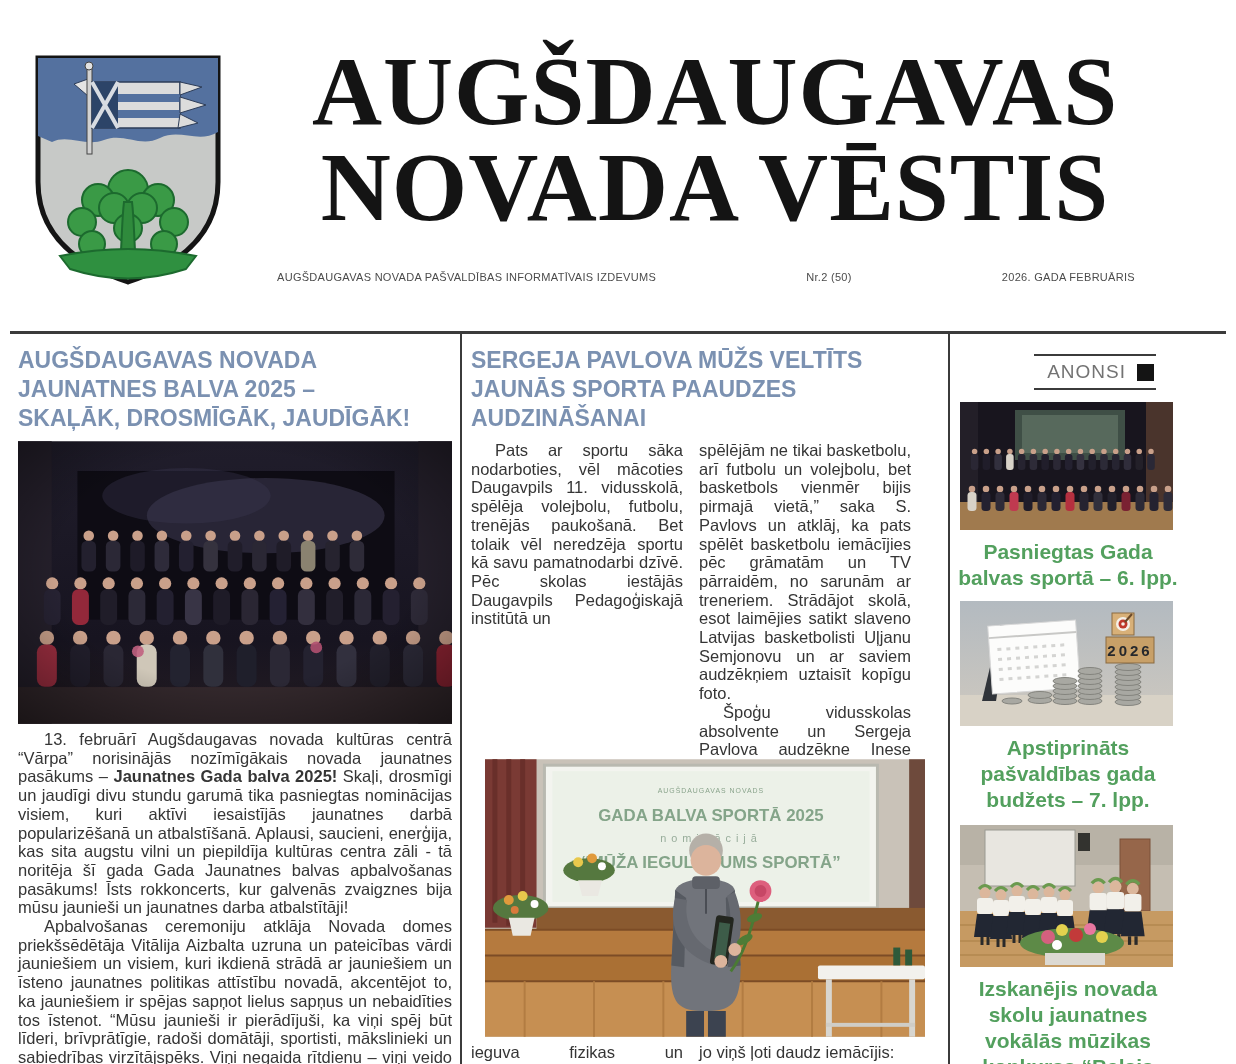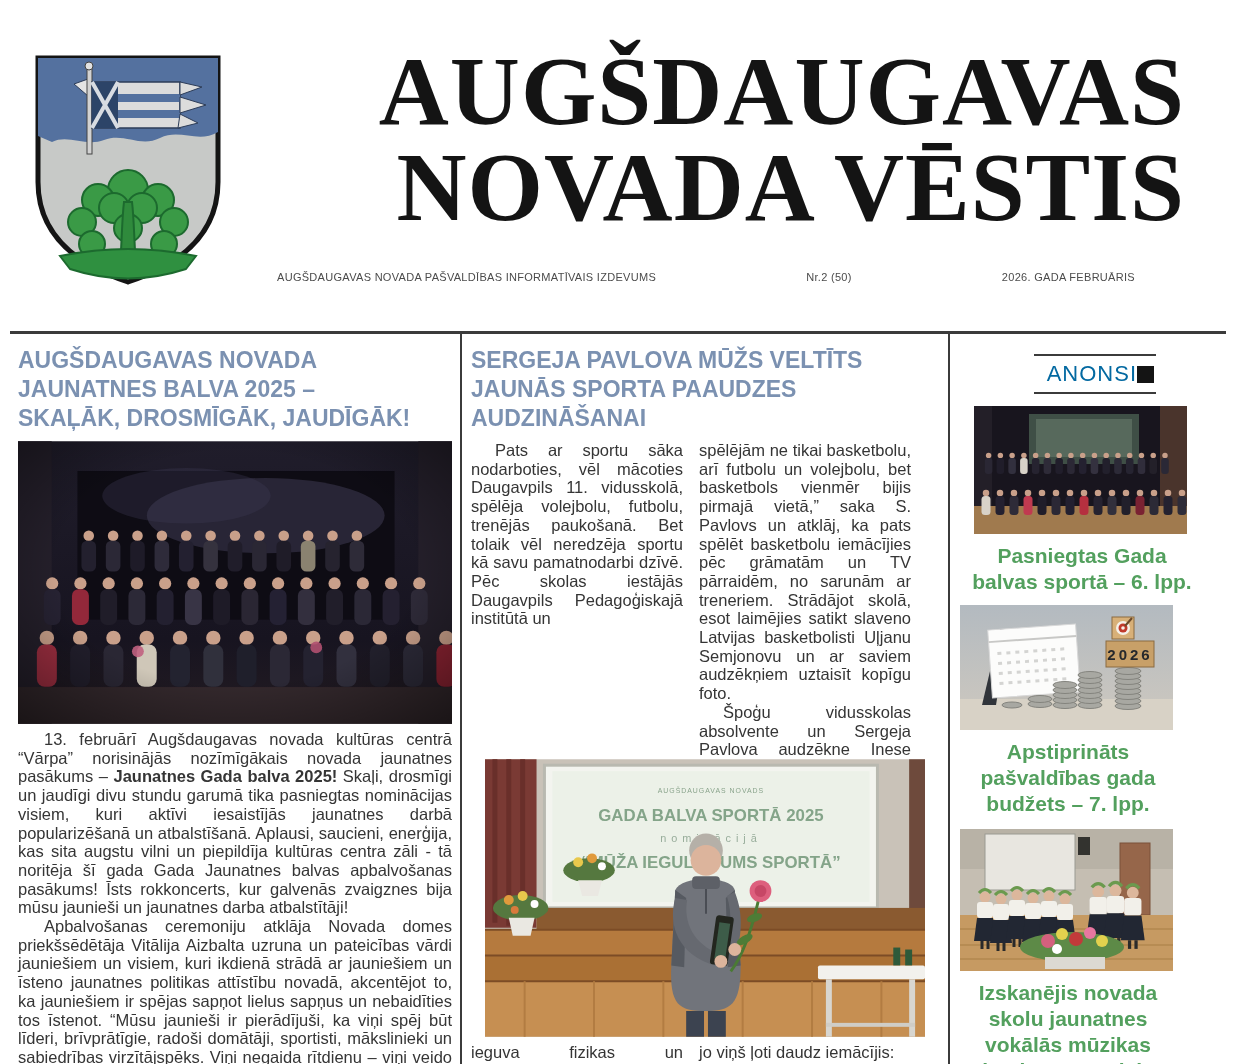--- a/index.html
+++ b/index.html
@@ -3,21 +3,21 @@
 <meta charset="utf-8">
 <style>
   html,body{margin:0;padding:0;}
   body{
     width:1236px;height:1064px;overflow:hidden;background:#ffffff;
     font-family:"Liberation Sans", sans-serif;color:#333;position:relative;
   }
   
   .crest{position:absolute;left:30px;top:52px;}
   .mast-title{
-    position:absolute;left:245px;top:44px;width:940px;text-align:right;
+    position:absolute;left:245px;top:44px;width:940px;text-align:center;
     font-family:"Liberation Serif", serif;font-weight:bold;font-size:97px;
     line-height:96px;letter-spacing:1px;color:#141414;white-space:pre-line;
   }
   .subtitle-row{
     position:absolute;left:277px;top:271px;width:858px;display:flex;
     justify-content:space-between;font-size:11px;color:#4b4b4b;letter-spacing:.3px;
   }
   
   .content{
     position:absolute;top:331px;left:10px;right:10px;bottom:0;
@@ -38,21 +38,21 @@
             text-align:justify;color:#353535;}
   .two-cols .subcol{width:212px;}
   .two-cols p{margin:0;text-indent:24px;}
   .mid-flow{height:316px;overflow:hidden;}
   .mid-cont{height:24px;overflow:hidden;margin-top:2px;}
   .mid-cont p{text-indent:0;}
   
   .anonsi-box{
     width:118px;margin:12px 70px 12px auto;border-top:2px solid #3b3b3b;
     border-bottom:2px solid #3b3b3b;padding:5px 2px;display:flex;align-items:center;
-    justify-content:flex-end;font-size:22px;letter-spacing:1px;color:#0369a1;
+    justify-content:flex-end;gap:11px;font-size:19px;letter-spacing:1px;color:#737373;
   }
   .anonsi-box .sq{width:17px;height:17px;background:#141414;display:inline-block;}
   .teaser{margin:0 0 12px 0;width:215px;}
   .teaser svg{display:block;}
   .teaser-text{
     width:232px;margin:9px 0 0 -8px;font-size:21px;line-height:26px;font-weight:700;
     color:#53a05e;text-align:center;white-space:pre-line;
   }
 </style>
 </head>
@@ -270,21 +270,21 @@
         </div>
     </div>
   </section>
 
   <aside class="col-right">
     <div class="anonsi-box">
       <span>ANONSI</span>
       <span class="sq"></span>
     </div>
 
-    <figure class="teaser" style="margin:0 0 10px 14px">
+    <figure class="teaser" style="margin:0 0 10px 0">
       <svg width="213" height="128" viewBox="0 0 213 128">
         <rect width="213" height="128" fill="#231f28"></rect>
         <rect x="18" y="0" width="177" height="104" fill="#18151e"></rect>
         <rect x="55" y="8" width="110" height="50" fill="#3f4f46"></rect>
         <rect x="62" y="13" width="96" height="38" fill="#57695c"></rect>
         <rect x="186" y="0" width="27" height="100" fill="#4a342c"></rect>
         <rect x="0" y="100" width="213" height="28" fill="#a07a4e"></rect>
         <g transform="translate(2,62) scale(0.42)">
           <use href="#p" x="30" style="color:#2a2734"></use>
             <use href="#p" x="58" style="color:#201d2a"></use>

